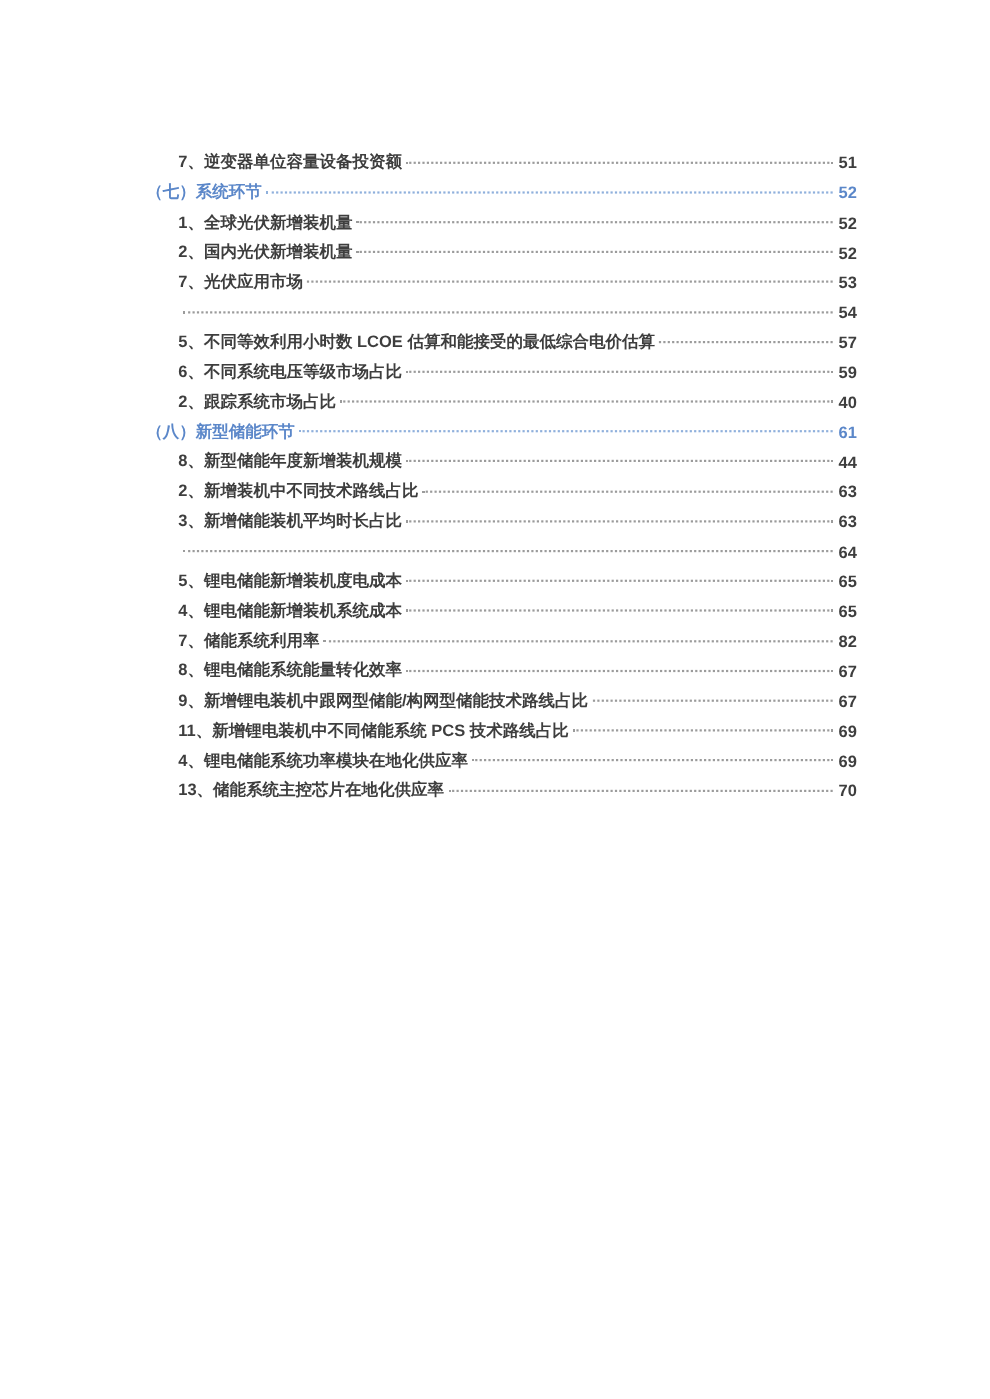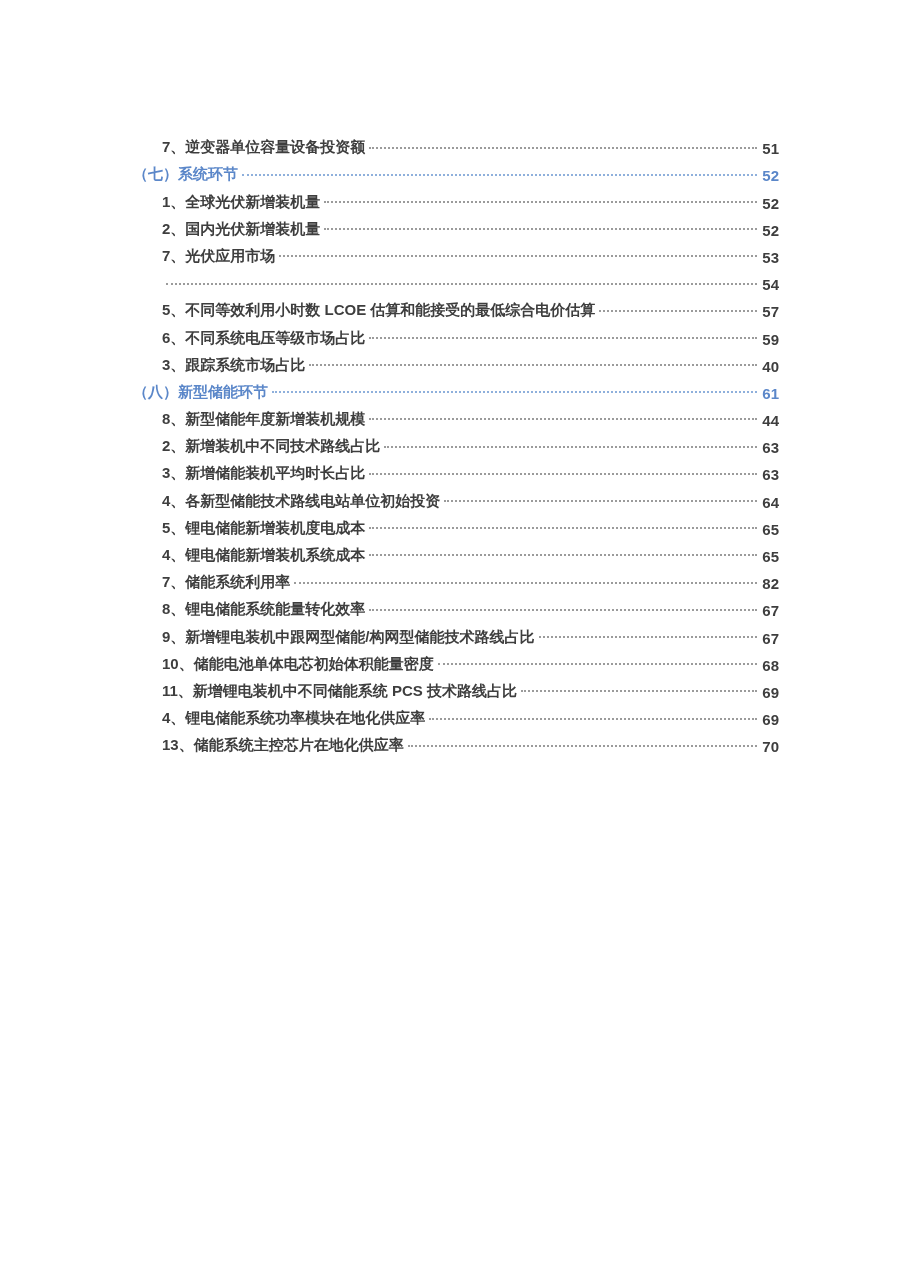--- a/index.html
+++ b/index.html
@@ -96,21 +96,21 @@
     <span class="label">5、不同等效利用小时数 LCOE 估算和能接受的最低综合电价估算</span>
     <span class="leader"></span>
     <span class="pagenum">57</span>
   </div>
       <div class="row entry">
     <span class="label">6、不同系统电压等级市场占比</span>
     <span class="leader"></span>
     <span class="pagenum">59</span>
   </div>
       <div class="row entry">
-    <span class="label">3、跟踪系统市场占比</span>
+    <span class="label">2、跟踪系统市场占比</span>
     <span class="leader"></span>
     <span class="pagenum">40</span>
   </div>
       <div class="row section">
     <span class="label">（八）新型储能环节</span>
     <span class="leader"></span>
     <span class="pagenum">61</span>
   </div>
       <div class="row entry">
     <span class="label">8、新型储能年度新增装机规模</span>
@@ -121,21 +121,20 @@
     <span class="label">2、新增装机中不同技术路线占比</span>
     <span class="leader"></span>
     <span class="pagenum">63</span>
   </div>
       <div class="row entry">
     <span class="label">3、新增储能装机平均时长占比</span>
     <span class="leader"></span>
     <span class="pagenum">63</span>
   </div>
       <div class="row entry">
-    <span class="label">4、各新型储能技术路线电站单位初始投资</span>
     <span class="leader"></span>
     <span class="pagenum">64</span>
   </div>
       <div class="row entry">
     <span class="label">5、锂电储能新增装机度电成本</span>
     <span class="leader"></span>
     <span class="pagenum">65</span>
   </div>
       <div class="row entry">
     <span class="label">4、锂电储能新增装机系统成本</span>
@@ -151,25 +150,20 @@
     <span class="label">8、锂电储能系统能量转化效率</span>
     <span class="leader"></span>
     <span class="pagenum">67</span>
   </div>
       <div class="row entry">
     <span class="label">9、新增锂电装机中跟网型储能/构网型储能技术路线占比</span>
     <span class="leader"></span>
     <span class="pagenum">67</span>
   </div>
       <div class="row entry">
-    <span class="label">10、储能电池单体电芯初始体积能量密度</span>
-    <span class="leader"></span>
-    <span class="pagenum">68</span>
-  </div>
-      <div class="row entry">
     <span class="label">11、新增锂电装机中不同储能系统 PCS 技术路线占比</span>
     <span class="leader"></span>
     <span class="pagenum">69</span>
   </div>
       <div class="row entry">
     <span class="label">4、锂电储能系统功率模块在地化供应率</span>
     <span class="leader"></span>
     <span class="pagenum">69</span>
   </div>
       <div class="row entry">

